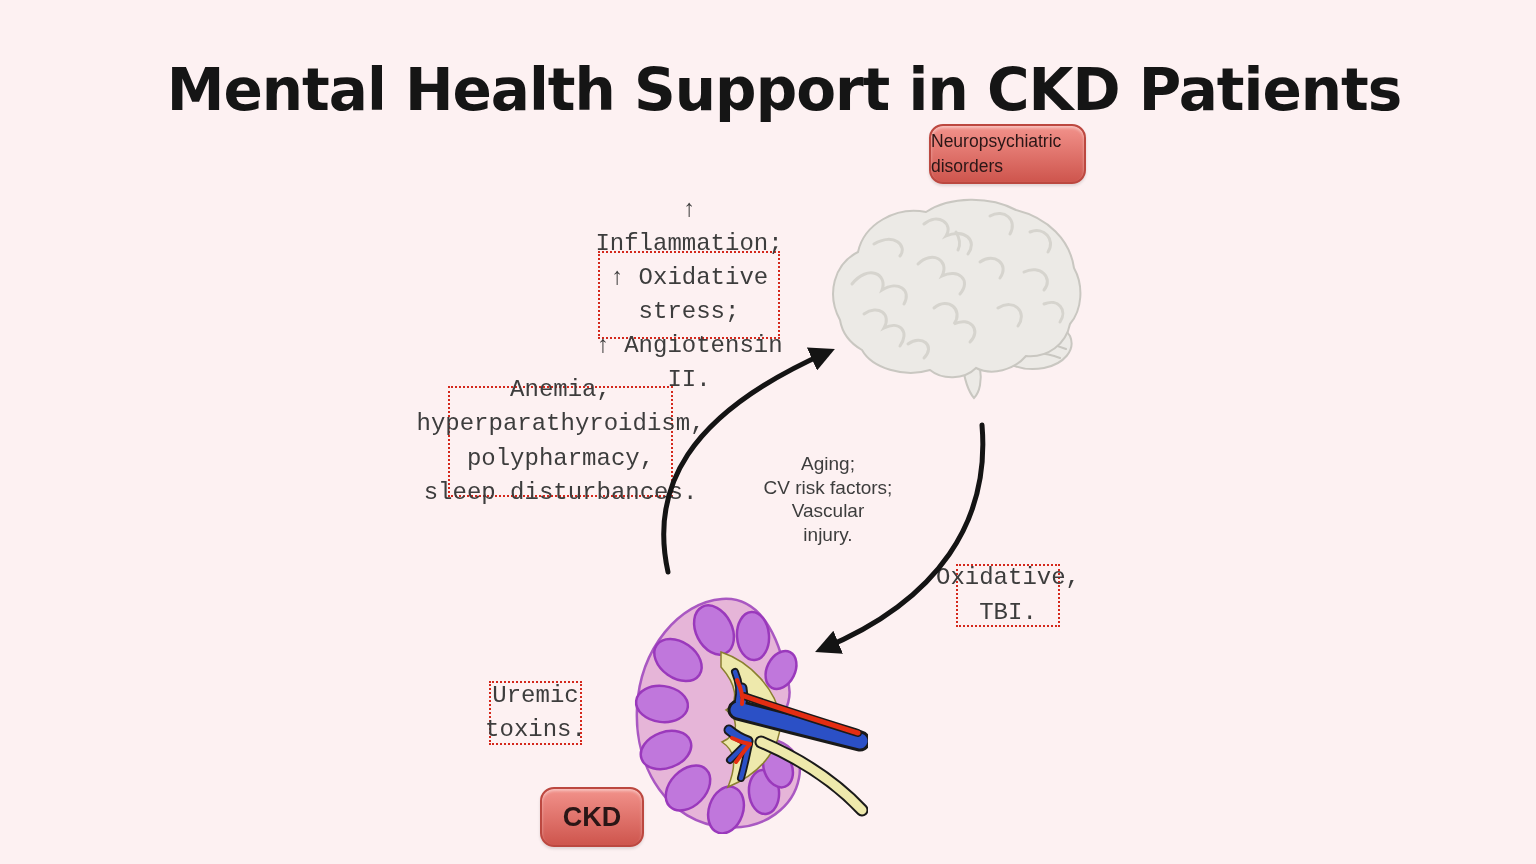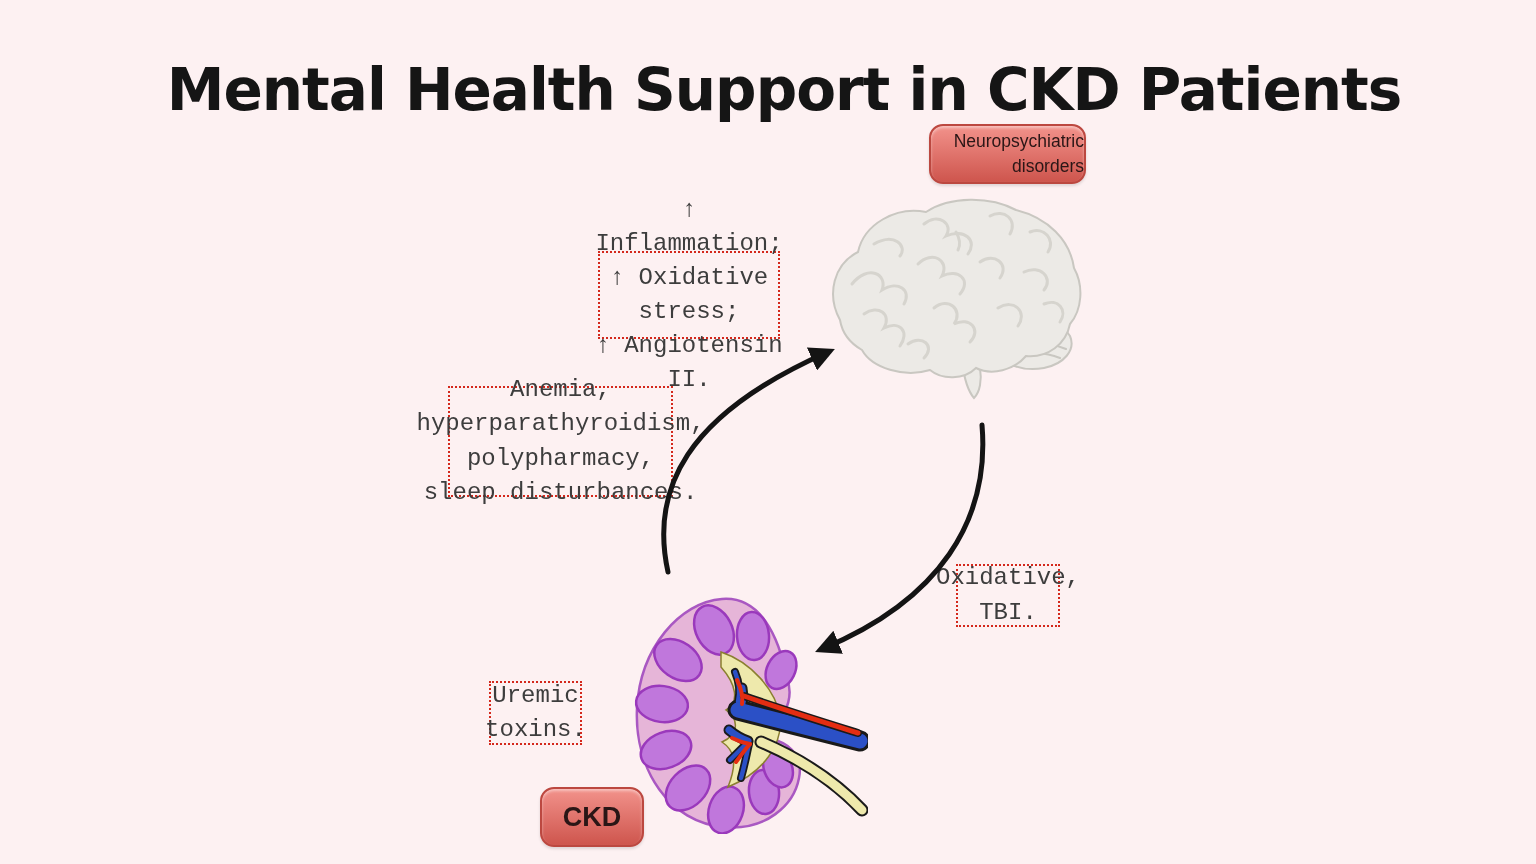--- a/index.html
+++ b/index.html
@@ -18,21 +18,21 @@
     background:var(--background);
     font-family:"Liberation Sans",sans-serif;color:var(--body_text);
   }
   .title{
     position:absolute;top:40px;left:0;width:100%;margin:16px;text-align:center;
     font-family:"DejaVu Sans",sans-serif;font-weight:bold;font-size:58px;
     letter-spacing:-1px;color:var(--title_text);
   }
   .badge{
     position:absolute;display:flex;align-items:center;justify-content:center;
-    text-align:right;border-radius:14px;
+    text-align:left;border-radius:14px;
     background:linear-gradient(180deg,var(--badge_top),var(--badge_bottom));
     border:2px solid var(--badge_border);
     box-shadow:inset 0 2px 3px rgba(255,255,255,.45),0 2px 3px rgba(0,0,0,.12);
     color:var(--badge_text);
   }
   .badge-neuro{left:929px;top:124px;width:153px;height:56px;font-size:17.5px;line-height:1.45;}
   .badge-ckd{left:540px;top:787px;width:100px;height:56px;font-size:27px;font-weight:bold;}
   .dotted{
     position:absolute;border:2px dotted var(--dotted_border);
     display:flex;align-items:center;justify-content:center;text-align:center;
@@ -100,20 +100,24 @@
 
   <div class="dotted box-mechanisms">↑ Inflammation;
 ↑ Oxidative stress;
 ↑ Angiotensin II.</div>
 
   <div class="dotted box-anemia">Anemia,
 hyperparathyroidism,
 polypharmacy,
 sleep disturbances.</div>
 
+  <div class="aging">Aging;
+CV risk factors;
+Vascular
+injury.</div>
 
 
   <div class="dotted box-migraine">Oxidative,
 TBI.</div>
 
   <div class="dotted box-uremic">Uremic
 toxins.</div>
 
   <div class="kidney">
     <svg viewBox="0 0 242 242" width="242" height="242">

